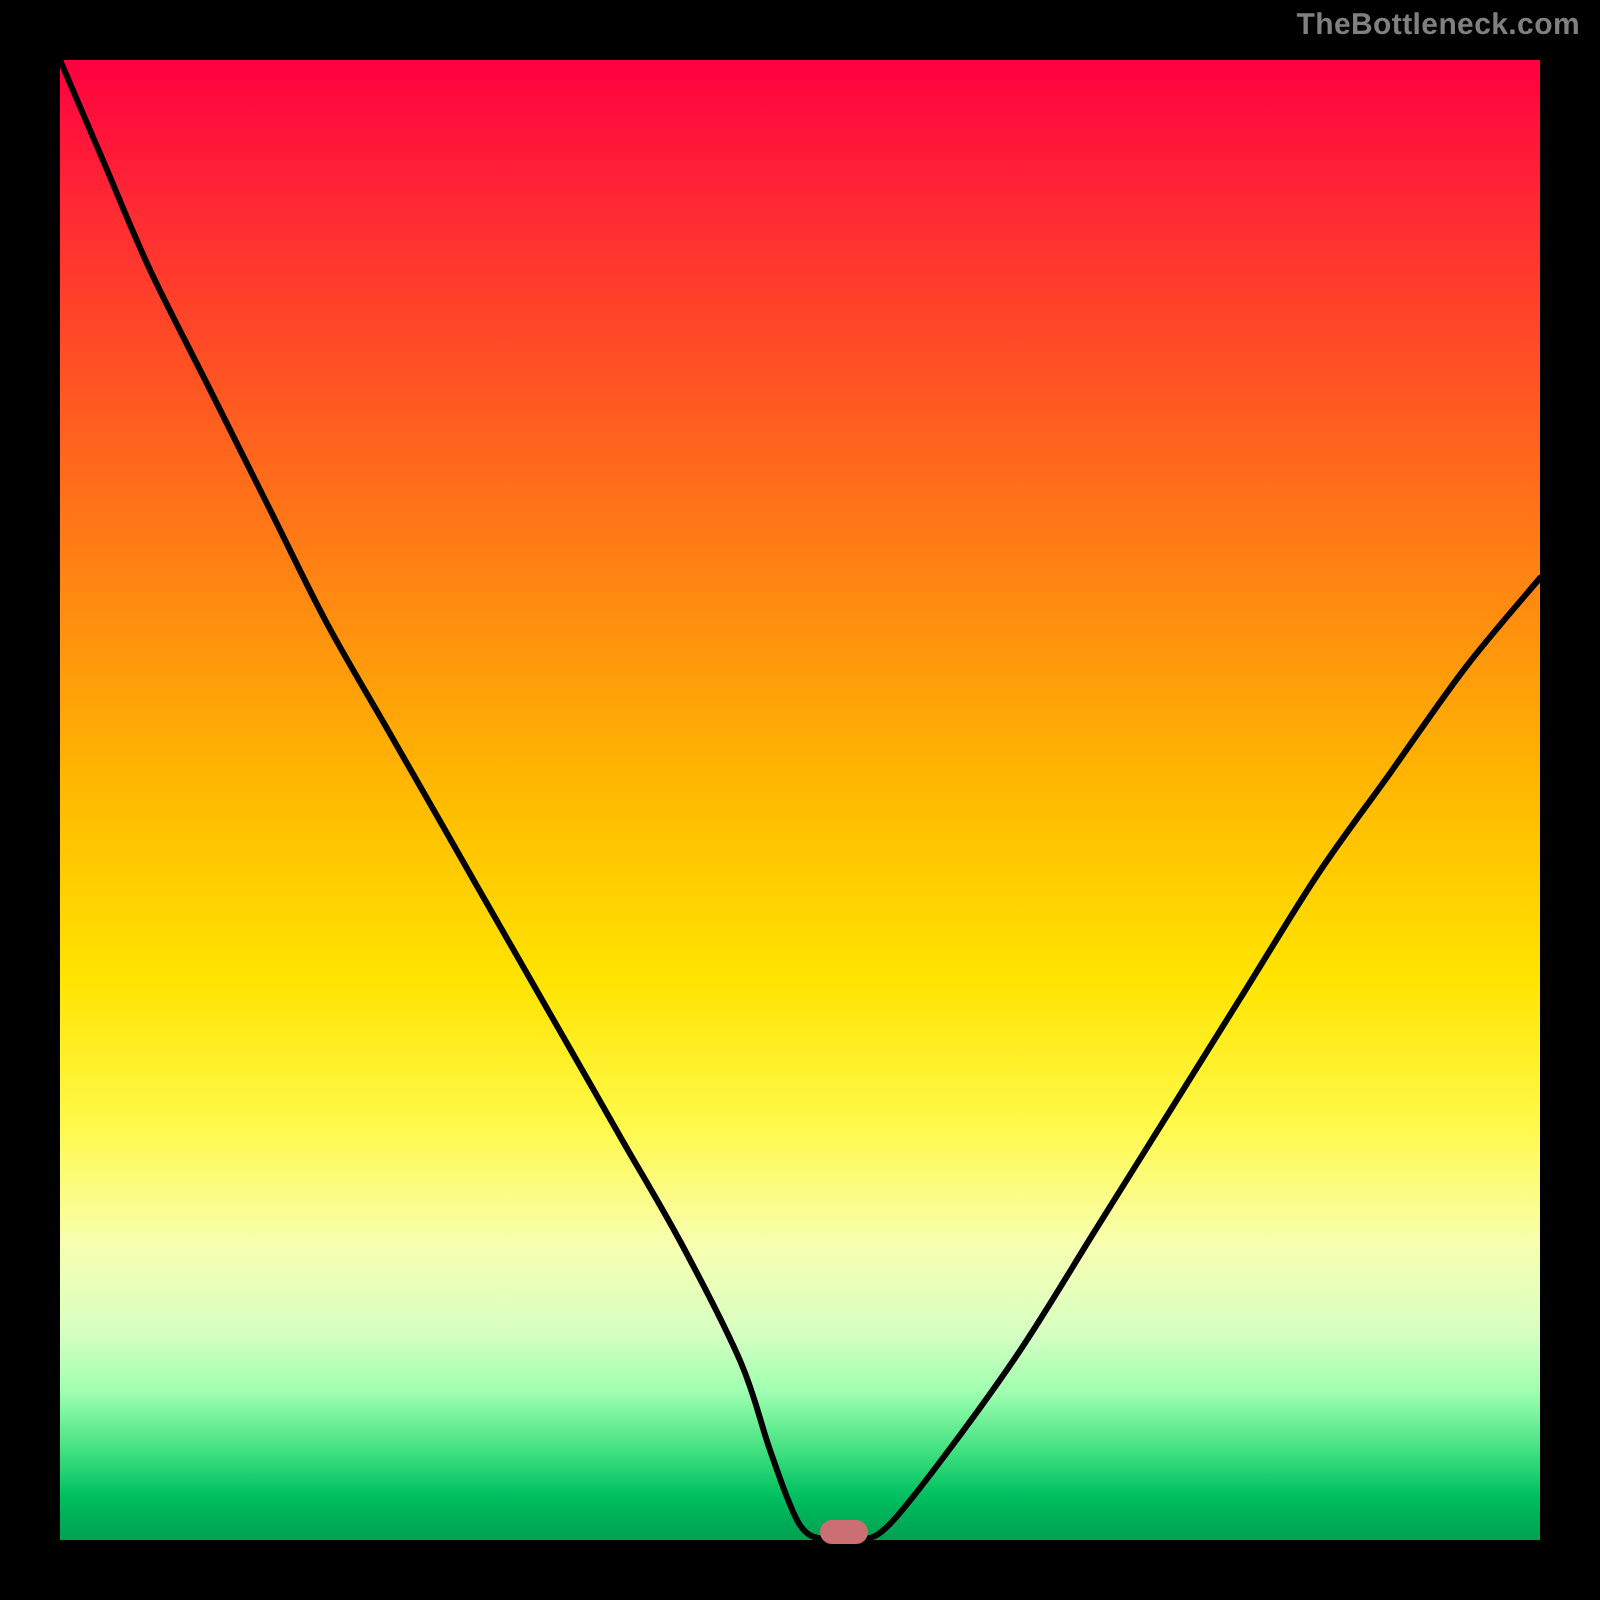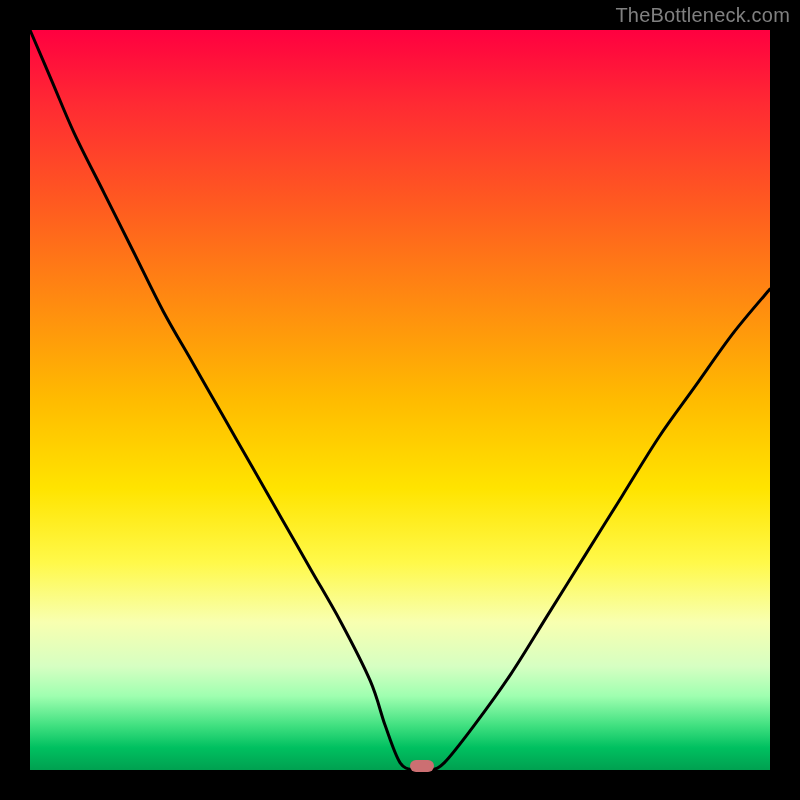--- a/index.html
+++ b/index.html
@@ -47,22 +47,22 @@
     top: 0;
     width: 740px;
     height: 740px;
     overflow: visible;
   }
   .watermark {
     position: absolute;
     top: 4px;
     right: 10px;
     color: #808080;
-    font-size: 20px;
-    font-weight: 400;
+    font-size: 15px;
+    font-weight: 700;
     letter-spacing: 0.2px;
   }
   .marker {
     position: absolute;
     width: 24px;
     height: 12px;
     border-radius: 6px;
     background: #cc6f72;
     transform: translate(-50%, -50%);
   }

